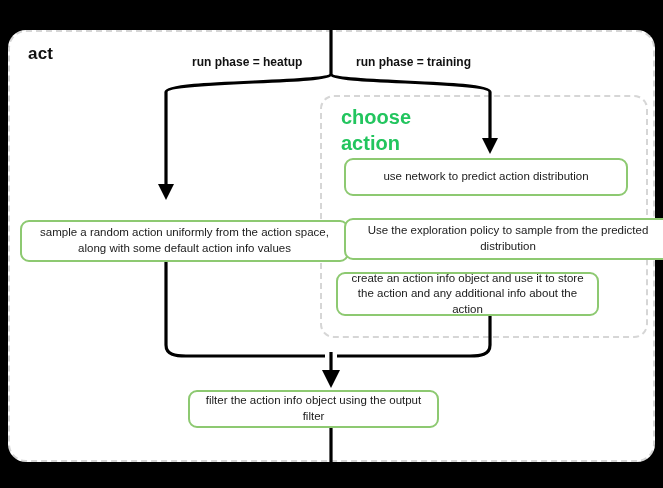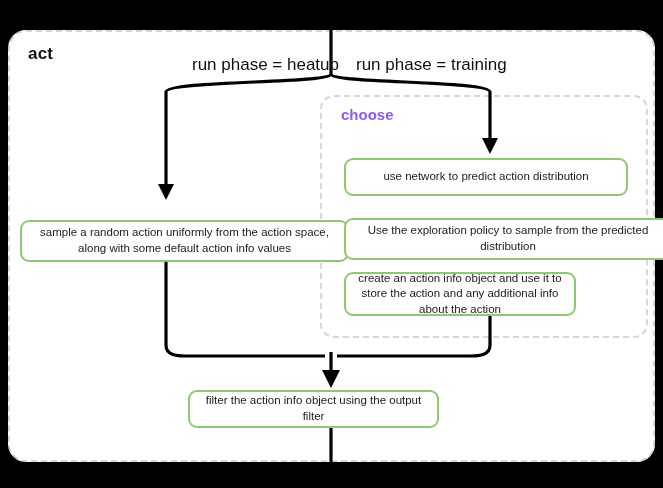--- a/index.html
+++ b/index.html
@@ -46,23 +46,23 @@
     background: #ffffff;
     border: 2px dashed #d6d6d6;
     border-radius: 14px;
     box-sizing: border-box;
   }
   #choose-title {
     position: absolute;
     left: 341px;
     top: 105px;
     width: 130px;
-    font-size: 15px;
+    font-size: 20px;
     font-weight: bold;
-    color: #8b5cf6;
+    color: #22c55e;
     line-height: 1.28;
   }
   
   .proc-box {
     position: absolute;
     box-sizing: border-box;
     background: #ffffff;
     border: 2px solid #8dc971;
     border-radius: 9px;
     display: flex;
@@ -71,28 +71,28 @@
     text-align: center;
     color: #1a1a1a;
     font-size: 11.5px;
     line-height: 1.35;
     padding: 16px 8px;
     z-index: 3;
   }
   #box-sample      { left: 20px;  top: 220px; width: 329px; height: 42px; }
   #box-predict     { left: 344px; top: 158px; width: 284px; height: 38px; }
   #box-explore     { left: 344px; top: 218px; width: 328px; height: 42px; }
-  #box-actioninfo  { left: 344px; top: 272px; width: 232px; height: 44px; }
+  #box-actioninfo  { left: 336px; top: 272px; width: 263px; height: 44px; }
   #box-filter      { left: 188px; top: 390px; width: 251px; height: 38px; }
 
   
   .edge-label {
     position: absolute;
-    font-size: 17px;
-    font-weight: normal;
+    font-size: 12px;
+    font-weight: bold;
     color: #111111;
     white-space: nowrap;
     z-index: 4;
   }
   #label-heatup   { left: 192px; top: 55px; }
   #label-training { left: 356px; top: 55px; }
 
   
   #connectors {
     position: absolute;
@@ -115,20 +115,21 @@
 <body>
 
 <div id="canvas">
 
   <div id="act-container"></div>
   <div id="act-title">act</div>
 
   <div id="choose-container"></div>
   <div id="choose-title">
     <div>choose</div>
+    <div>action</div>
   </div>
 
   <svg id="connectors" viewBox="0 0 663 488">
 
     <path d="M331,18 L331,74"></path>
 
     <path d="M331,74 C331,84 166,80 166,92 L166,184"></path>
     <polygon points="158,184 174,184 166,200"></polygon>
 
     <path d="M331,74 C331,84 490,80 490,92 L490,138"></path>

